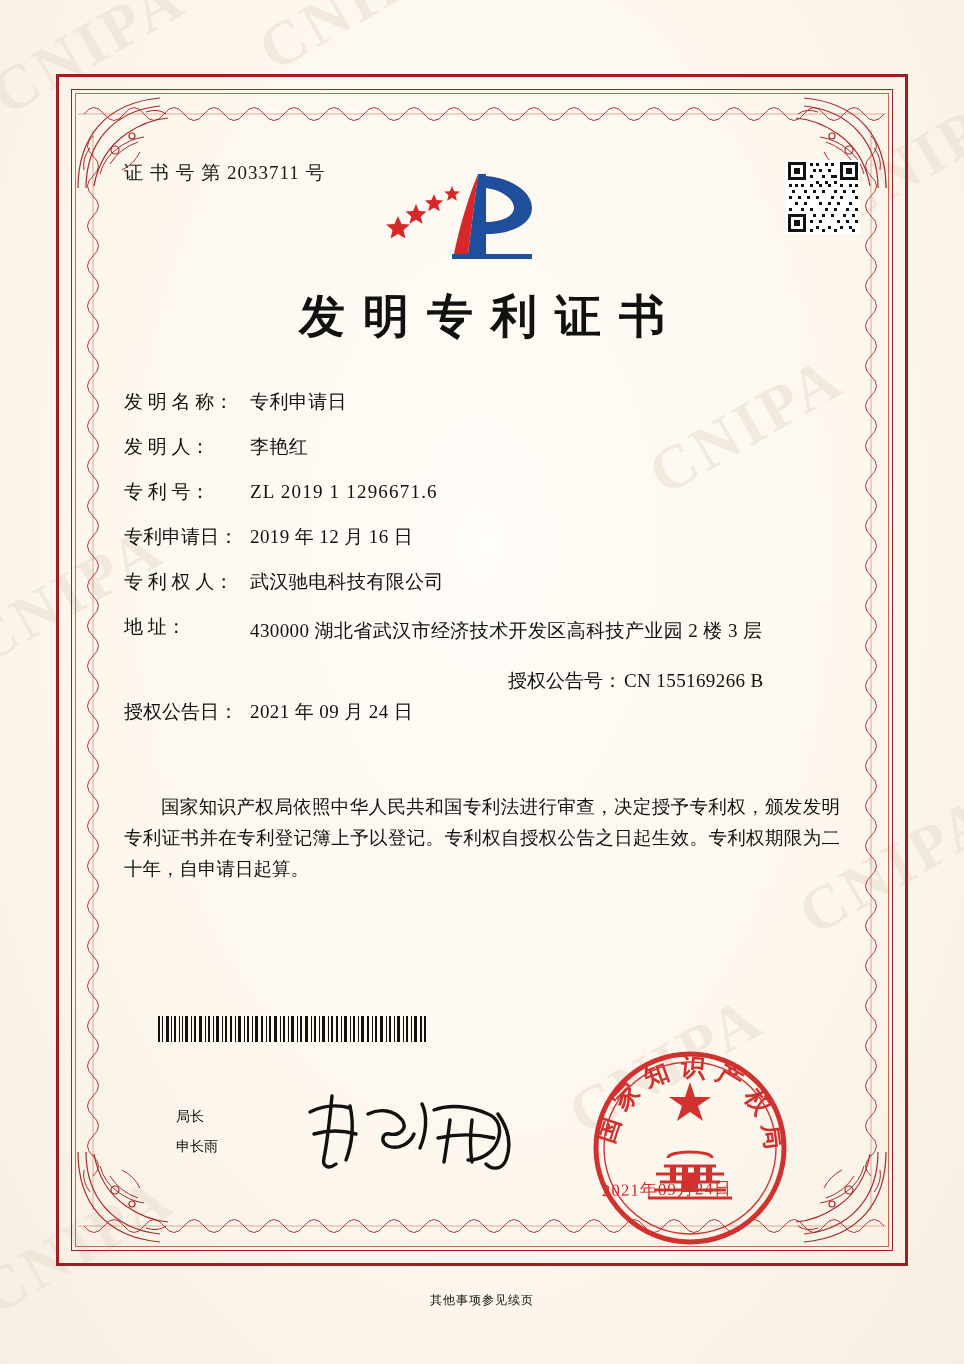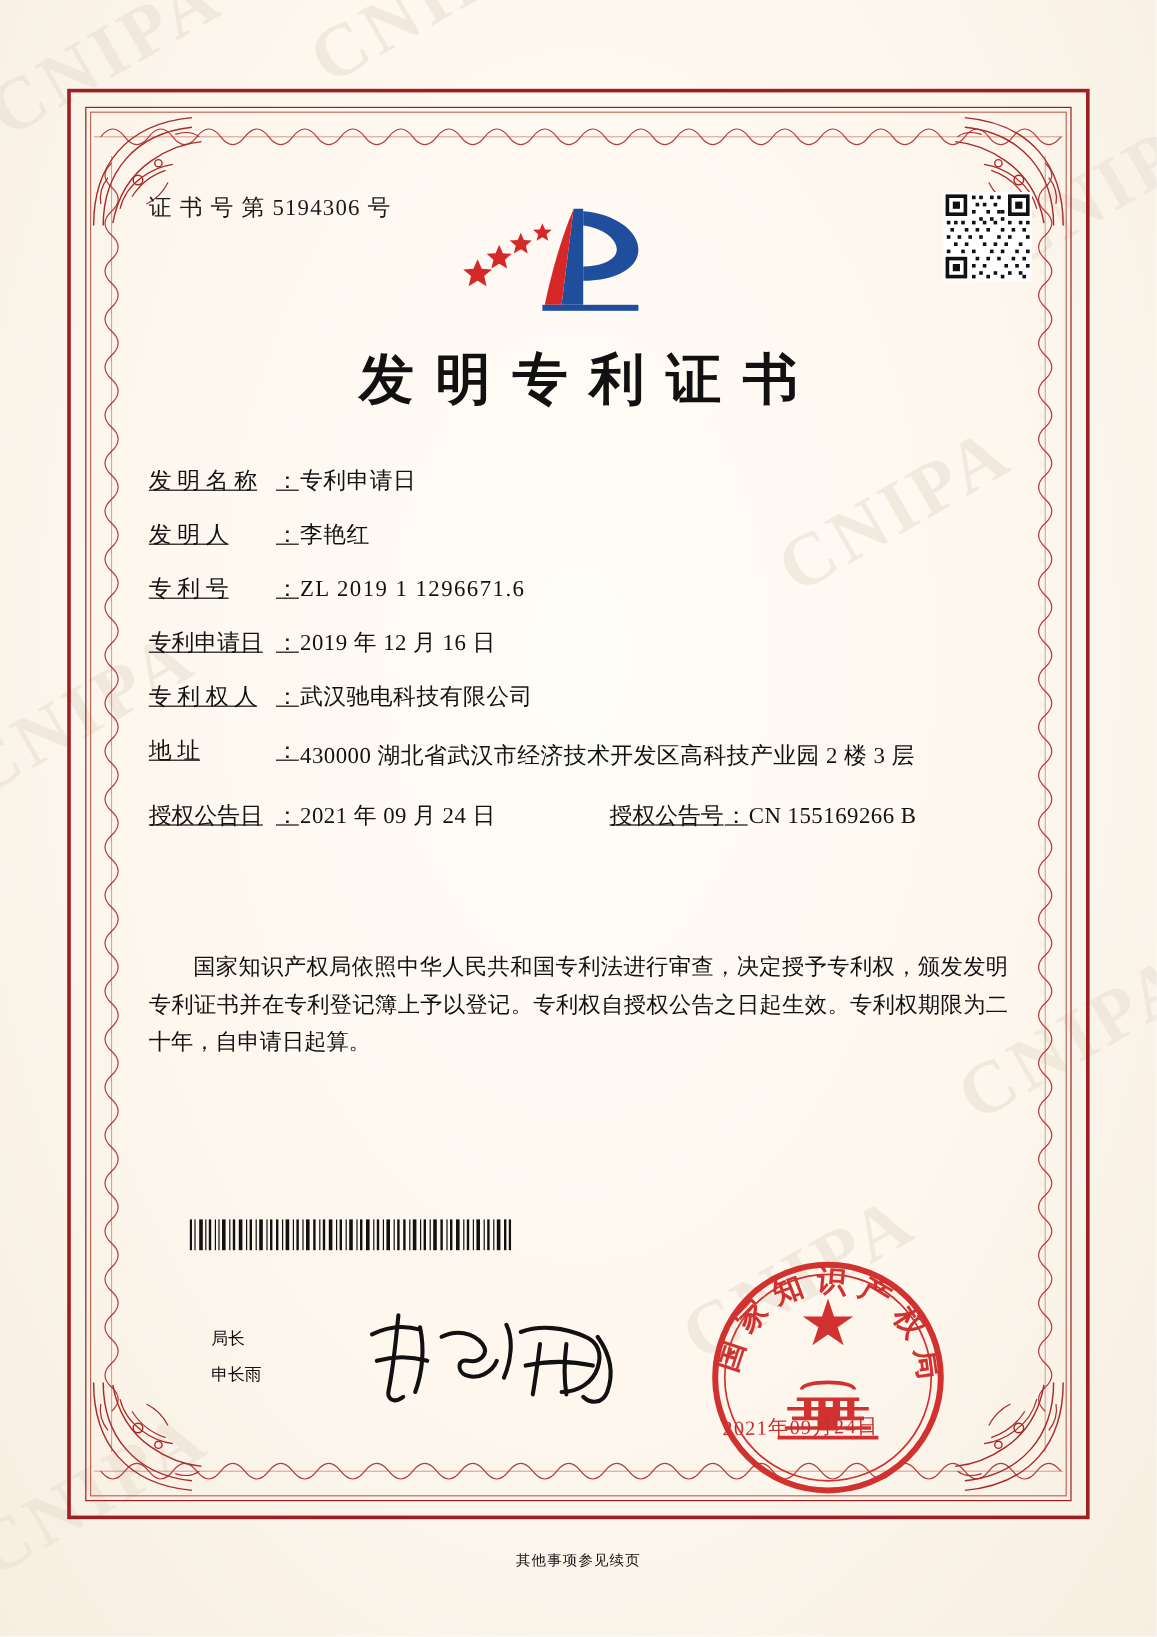--- a/index.html
+++ b/index.html
@@ -148,35 +148,33 @@
   }
   .frow {
     display: flex;
     align-items: flex-start;
     margin-bottom: 26px;
   }
   .flabel {
     width: 126px;
     flex: 0 0 126px;
     display: flex;
-    justify-content: space-between;
     letter-spacing: 0;
-    text-decoration: underline;
   }
   .fcolon { margin: 0 1px 0 0; }
   .fvalue {
     flex: 1;
     letter-spacing: .4px;
   }
   .fvalue.mono {
     font-family: "Liberation Serif", serif;
     letter-spacing: 1.2px;
   }
   .frow.two { justify-content: flex-start; }
-  .half-left { display: flex; flex: 0 0 372px; }
+  .half-left { display: flex; flex: 0 0 372px; margin-top: 31px; }
   .half-right { display: flex; flex: 1; margin-left: 12px; }
   .half-right .flabel { width: 116px; flex: 0 0 116px; }
 
   .para {
     position: absolute;
     left: 28px;
     width: 716px;
     font-size: 18.5px;
     line-height: 31px;
     color: #111;
@@ -387,21 +385,21 @@
         <path d="M30 70 q-8 10 -6 22" stroke-width="1"></path>
         <path d="M86 34 q12 -4 20 2" stroke-width="1"></path>
       </g>
     </svg>
   </div>
 
   <div class="content">
 
     <div class="cert-no">
       <span>证 书 号</span>
-      <span>第 5194306 号</span>
+      <span>第 2033711 号</span>
     </div>
 
     <div class="qr">
       <svg width="74" height="74" viewBox="0 0 74 74">
         <rect width="74" height="74" fill="#ffffff"></rect>
         <g fill="#111">
           <rect x="2" y="2" width="18" height="18"></rect>
           <rect x="54" y="2" width="18" height="18"></rect>
           <rect x="2" y="54" width="18" height="18"></rect>
         </g>

